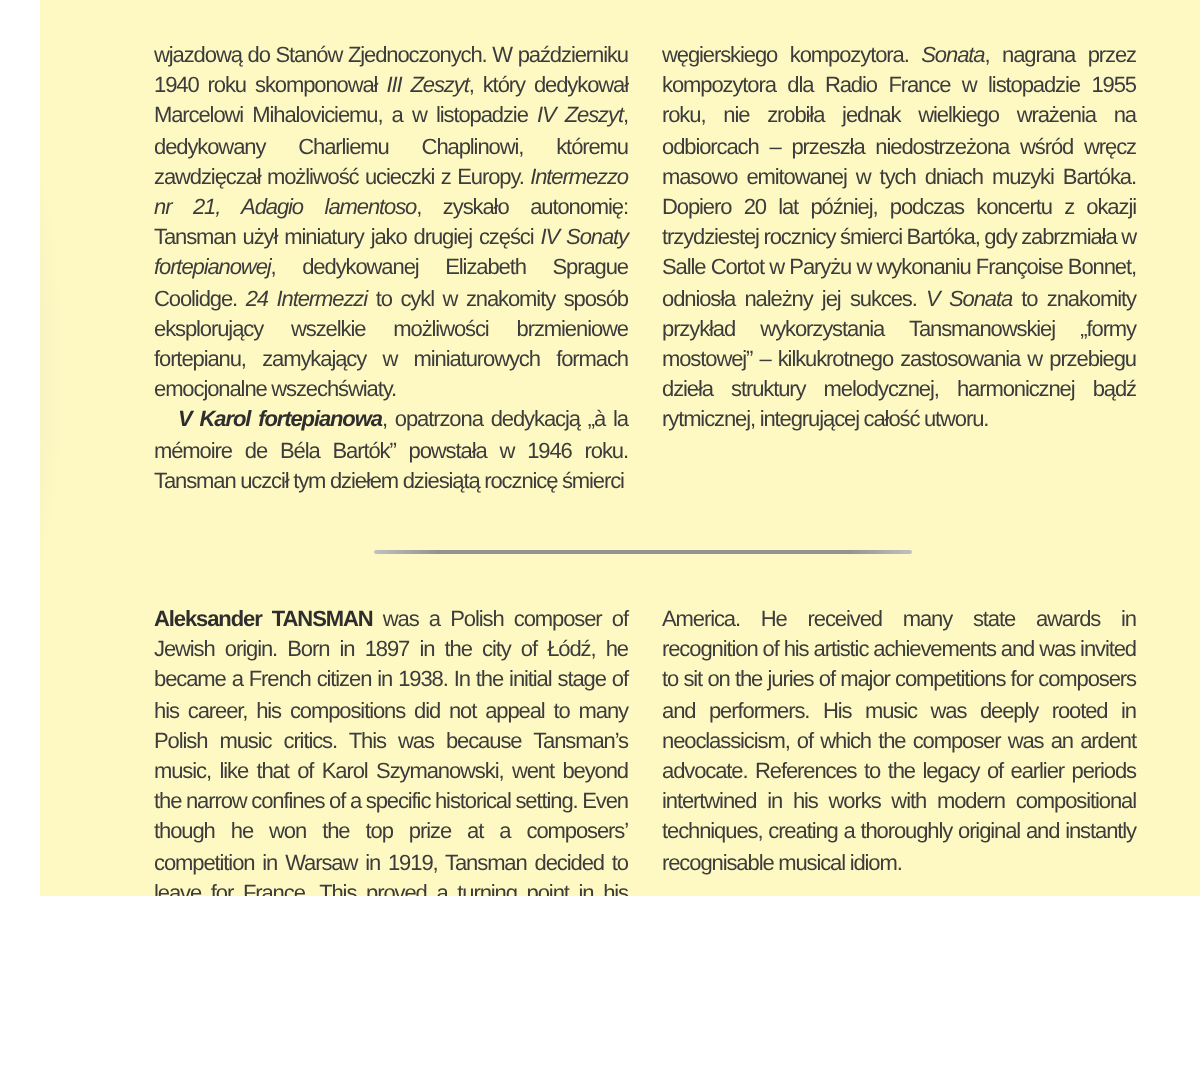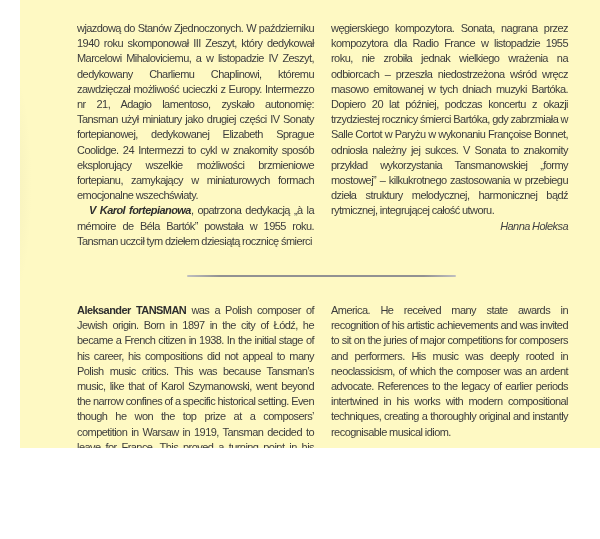--- a/index.html
+++ b/index.html
@@ -38,21 +38,21 @@
     flex:1 1 0;
     font-size:11px;
     line-height:15.2px;
     letter-spacing:-0.55px;
     word-spacing:-0.2px;
     text-align:justify;
   }
   .para { margin:0; }
   .para.indent { text-indent:12px; }
 
-  .it  { }
+  .it  { font-style:italic; }
   .bd  { font-weight:bold; color:#2e2e2e; }
   .bdit{ font-weight:bold; font-style:italic; color:#2e2e2e; }
 
   .signature {
     text-align:right;
     font-style:italic;
     color:#444444;
   }
 
   .divider {
@@ -72,27 +72,26 @@
   }
 </style>
 </head>
 <body>
 
 <div class="page">
 
   <div class="section top">
     <div class="col">
         <p class="para"><span>wjazdową do Stanów Zjednoczonych. W październiku 1940 roku skomponował </span><span class="it">III Zeszyt</span><span>, który dedykował Marcelowi Mihaloviciemu, a w listopadzie </span><span class="it">IV Zeszyt</span><span>, dedykowany Charliemu Chaplinowi, któremu zawdzięczał możliwość ucieczki z Europy. </span><span class="it">Intermezzo nr 21, Adagio lamentoso</span><span>, zyskało autonomię: Tansman użył miniatury jako drugiej części </span><span class="it">IV Sonaty fortepianowej</span><span>, dedykowanej Elizabeth Sprague Coolidge. </span><span class="it">24 Intermezzi</span><span> to cykl w znakomity sposób eksplorujący wszelkie możliwości brzmieniowe fortepianu, zamykający w miniaturowych formach emocjonalne wszechświaty.</span></p>
-        <p class="para indent"><span class="bdit">V Karol fortepianowa</span><span>, opatrzona dedykacją „à la mémoire de Béla Bartók” powstała w 1955 roku. Tansman uczcił tym dziełem dziesiątą rocznicę śmierci</span></p>
+        <p class="para indent"><span class="bdit">V Karol fortepianowa</span><span>, opatrzona dedykacją „à la mémoire de Béla Bartók” powstała w 1946 roku. Tansman uczcił tym dziełem dziesiątą rocznicę śmierci</span></p>
       </div>
     <div class="col">
       <div>
           <p class="para"><span>węgierskiego kompozytora. </span><span class="it">Sonata</span><span>, nagrana przez kompozytora dla Radio France w listopadzie 1955 roku, nie zrobiła jednak wielkiego wrażenia na odbiorcach – przeszła niedostrzeżona wśród wręcz masowo emitowanej w tych dniach muzyki Bartóka. Dopiero 20 lat później, podczas koncertu z okazji trzydziestej rocznicy śmierci Bartóka, gdy zabrzmiała w Salle Cortot w Paryżu w wykonaniu Françoise Bonnet, odniosła należny jej sukces. </span><span class="it">V Sonata</span><span> to znakomity przykład wykorzystania Tansmanowskiej „formy mostowej” – kilkukrotnego zastosowania w przebiegu dzieła struktury melodycznej, harmonicznej bądź rytmicznej, integrującej całość utworu.</span></p>
         </div>
-      <p class="signature">Hanna Holeksa</p>
     </div>
   </div>
 
   <div class="divider"></div>
 
   <div class="section bottom">
     <div class="col">
         <p class="para"><span class="bd">Aleksander TANSMAN</span><span> was a Polish composer of Jewish origin. Born in 1897 in the city of Łódź, he became a French citizen in 1938. In the initial stage of his career, his compositions did not appeal to many Polish music critics. This was because Tansman’s music, like that of Karol Szymanowski, went beyond the narrow confines of a specific historical setting. Even though he won the top prize at a composers’ competition in Warsaw in 1919, Tansman decided to leave for France. This proved a turning point in his career, paving his way to unprecedented international fame.</span></p>
         <p class="para indent"><span>Tansman’s foreign tours took him across Europe as well as to Born, the United States and South</span></p>
       </div>

